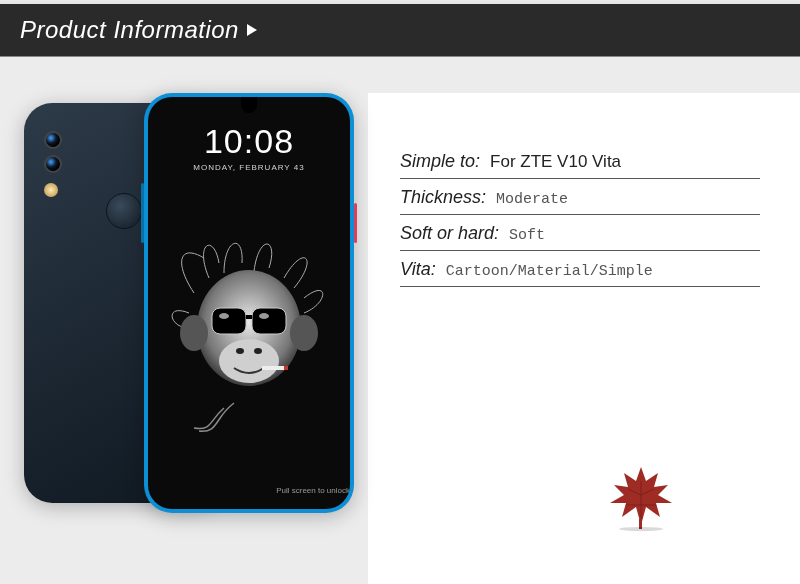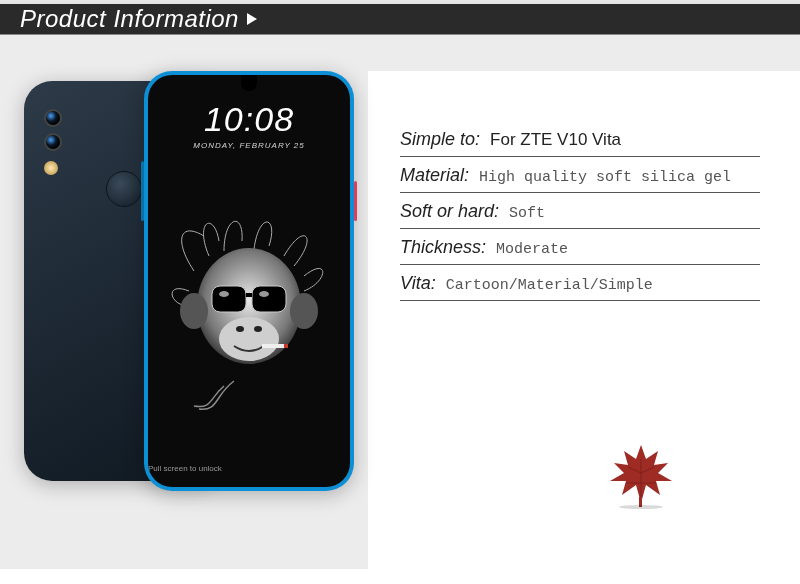--- a/index.html
+++ b/index.html
@@ -11,21 +11,21 @@
     overflow: hidden;
   }
   .header {
     background: linear-gradient(to bottom, #e8e8e8 0%, #d0d0d0 50%, #e8e8e8 100%);
     padding: 4px 0 0 0;
     border-bottom: 1px solid #888;
   }
   .header-inner {
     background: #2a2a2a;
     color: #fff;
-    padding: 1px 20px;
+    padding: 12px 20px;
     display: flex;
     align-items: center;
     font-size: 24px;
     font-style: italic;
     letter-spacing: 0.5px;
   }
   .header-arrow {
     margin-left: 8px;
     width: 0; height: 0;
     border-left: 10px solid #fff;
@@ -129,42 +129,41 @@
     display: flex;
     align-items: center;
     justify-content: center;
   }
   .lock-time {
     position: absolute;
     top: 25px;
     width: 100%;
     text-align: center;
     color: #fff;
-    font-style: italic;
   }
   .lock-time .t {
     font-size: 34px;
     font-weight: 200;
     letter-spacing: 1px;
   }
   .lock-time .d {
     font-size: 8px;
     letter-spacing: 1px;
     opacity: 0.8;
     margin-top: 2px;
   }
   .monkey {
     width: 170px; height: 200px;
     margin-top: 60px;
   }
   .unlock {
     position: absolute;
     bottom: 14px;
     width: 100%;
-    text-align: left;
+    text-align: right;
     color: rgba(255,255,255,0.55);
     font-size: 8px;
   }
   .right-panel {
     width: 54%;
     background: #fff;
     padding: 50px 40px 0 32px;
     position: relative;
   }
   .spec {
@@ -220,21 +219,21 @@
         <div class="fingerprint"></div>
       </div>
 
       <div class="phone phone-front">
         <div class="notch"></div>
         <div class="power-btn"></div>
         <div class="vol-btn"></div>
         <div class="screen">
           <div class="lock-time">
             <div class="t">10:08</div>
-            <div class="d">MONDAY, FEBRUARY 25</div>
+            <div class="d">MONDAY, FEBRUARY 43</div>
           </div>
           <svg class="monkey" viewBox="0 0 170 200">
             <defs>
               <radialGradient id="fur" cx="50%" cy="45%" r="60%">
                 <stop offset="0%" stop-color="#e8e8e8"></stop>
                 <stop offset="70%" stop-color="#777"></stop>
                 <stop offset="100%" stop-color="#222"></stop>
               </radialGradient>
             </defs>
 
@@ -275,30 +274,26 @@
 
     </div>
   </div>
 
   <div class="right-panel">
     <div class="spec">
       <span class="label">Simple to:</span>
       <span class="value bold">For ZTE V10 Vita</span>
     </div>
     <div class="spec">
-      <span class="label">Material:</span>
-      <span class="value">High quality soft silica gel</span>
+      <span class="label">Thickness:</span>
+      <span class="value">Moderate</span>
     </div>
     <div class="spec">
       <span class="label">Soft or hard:</span>
       <span class="value">Soft</span>
-    </div>
-    <div class="spec">
-      <span class="label">Thickness:</span>
-      <span class="value">Moderate</span>
     </div>
     <div class="spec">
       <span class="label">Vita:</span>
       <span class="value">Cartoon/Material/Simple</span>
     </div>
 
     <svg class="leaf" viewBox="0 0 70 70">
       <g fill="#9e2b24">
         <path d="M35 6 L40 20 L52 12 L48 26 L62 24 L52 34 L66 42 L50 42 L54 56 L40 46 L35 64 L30 46 L16 56 L20 42 L4 42 L18 34 L8 24 L22 26 L18 12 L30 20 Z"></path>
         <rect x="33" y="58" width="3" height="10"></rect>

